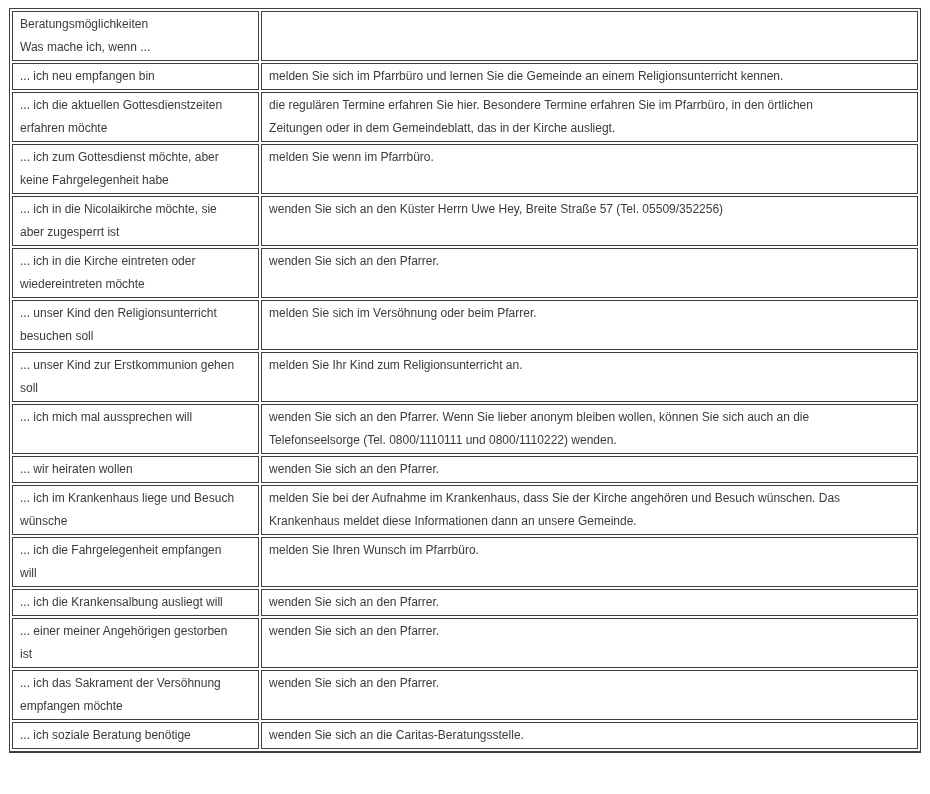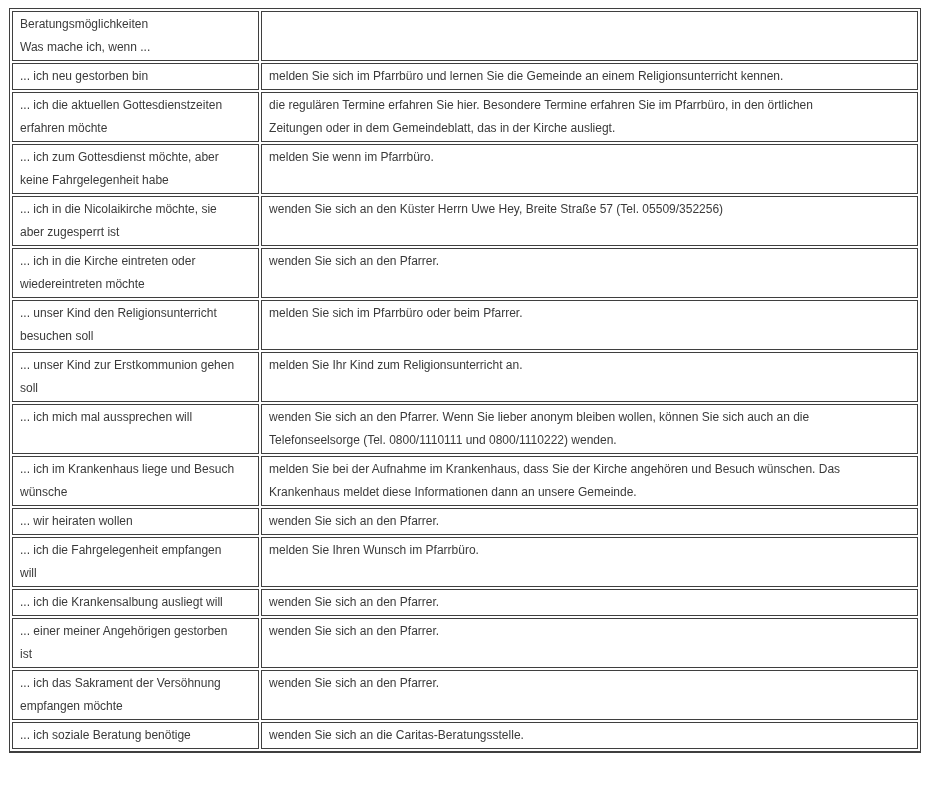--- a/index.html
+++ b/index.html
@@ -48,21 +48,21 @@
     </colgroup>
     <thead>
       <tr>
         <td>Beratungsmöglichkeiten
 Was mache ich, wenn ...</td>
         <td></td>
       </tr>
     </thead>
     <tbody>
   <tr>
-    <td>... ich neu gestorben bin</td>
+    <td>... ich neu empfangen bin</td>
     <td>melden Sie sich im Pfarrbüro und lernen Sie die Gemeinde an einem Religionsunterricht kennen.</td>
   </tr>
 
   <tr>
     <td>... ich die aktuellen Gottesdienstzeiten
 erfahren möchte</td>
     <td>die regulären Termine erfahren Sie hier. Besondere Termine erfahren Sie im Pfarrbüro, in den örtlichen
 Zeitungen oder in dem Gemeindeblatt, das in der Kirche ausliegt.</td>
   </tr>
 
@@ -81,45 +81,45 @@
   <tr>
     <td>... ich in die Kirche eintreten oder
 wiedereintreten möchte</td>
     <td>wenden Sie sich an den Pfarrer.</td>
   </tr>
 
 
   <tr>
     <td>... unser Kind den Religionsunterricht
 besuchen soll</td>
-    <td>melden Sie sich im Pfarrbüro oder beim Pfarrer.</td>
+    <td>melden Sie sich im Versöhnung oder beim Pfarrer.</td>
   </tr>
 
   <tr>
     <td>... unser Kind zur Erstkommunion gehen
 soll</td>
     <td>melden Sie Ihr Kind zum Religionsunterricht an.</td>
   </tr>
 
   <tr>
     <td>... ich mich mal aussprechen will</td>
     <td>wenden Sie sich an den Pfarrer. Wenn Sie lieber anonym bleiben wollen, können Sie sich auch an die
 Telefonseelsorge (Tel. 0800/1110111 und 0800/1110222) wenden.</td>
   </tr>
 
   <tr>
+    <td>... wir heiraten wollen</td>
+    <td>wenden Sie sich an den Pfarrer.</td>
+  </tr>
+
+  <tr>
     <td>... ich im Krankenhaus liege und Besuch
 wünsche</td>
     <td>melden Sie bei der Aufnahme im Krankenhaus, dass Sie der Kirche angehören und Besuch wünschen. Das
 Krankenhaus meldet diese Informationen dann an unsere Gemeinde.</td>
-  </tr>
-
-  <tr>
-    <td>... wir heiraten wollen</td>
-    <td>wenden Sie sich an den Pfarrer.</td>
   </tr>
 
   <tr>
     <td>... ich die Fahrgelegenheit empfangen
 will</td>
     <td>melden Sie Ihren Wunsch im Pfarrbüro.</td>
   </tr>
 
   <tr>
     <td>... ich die Krankensalbung ausliegt will</td>

